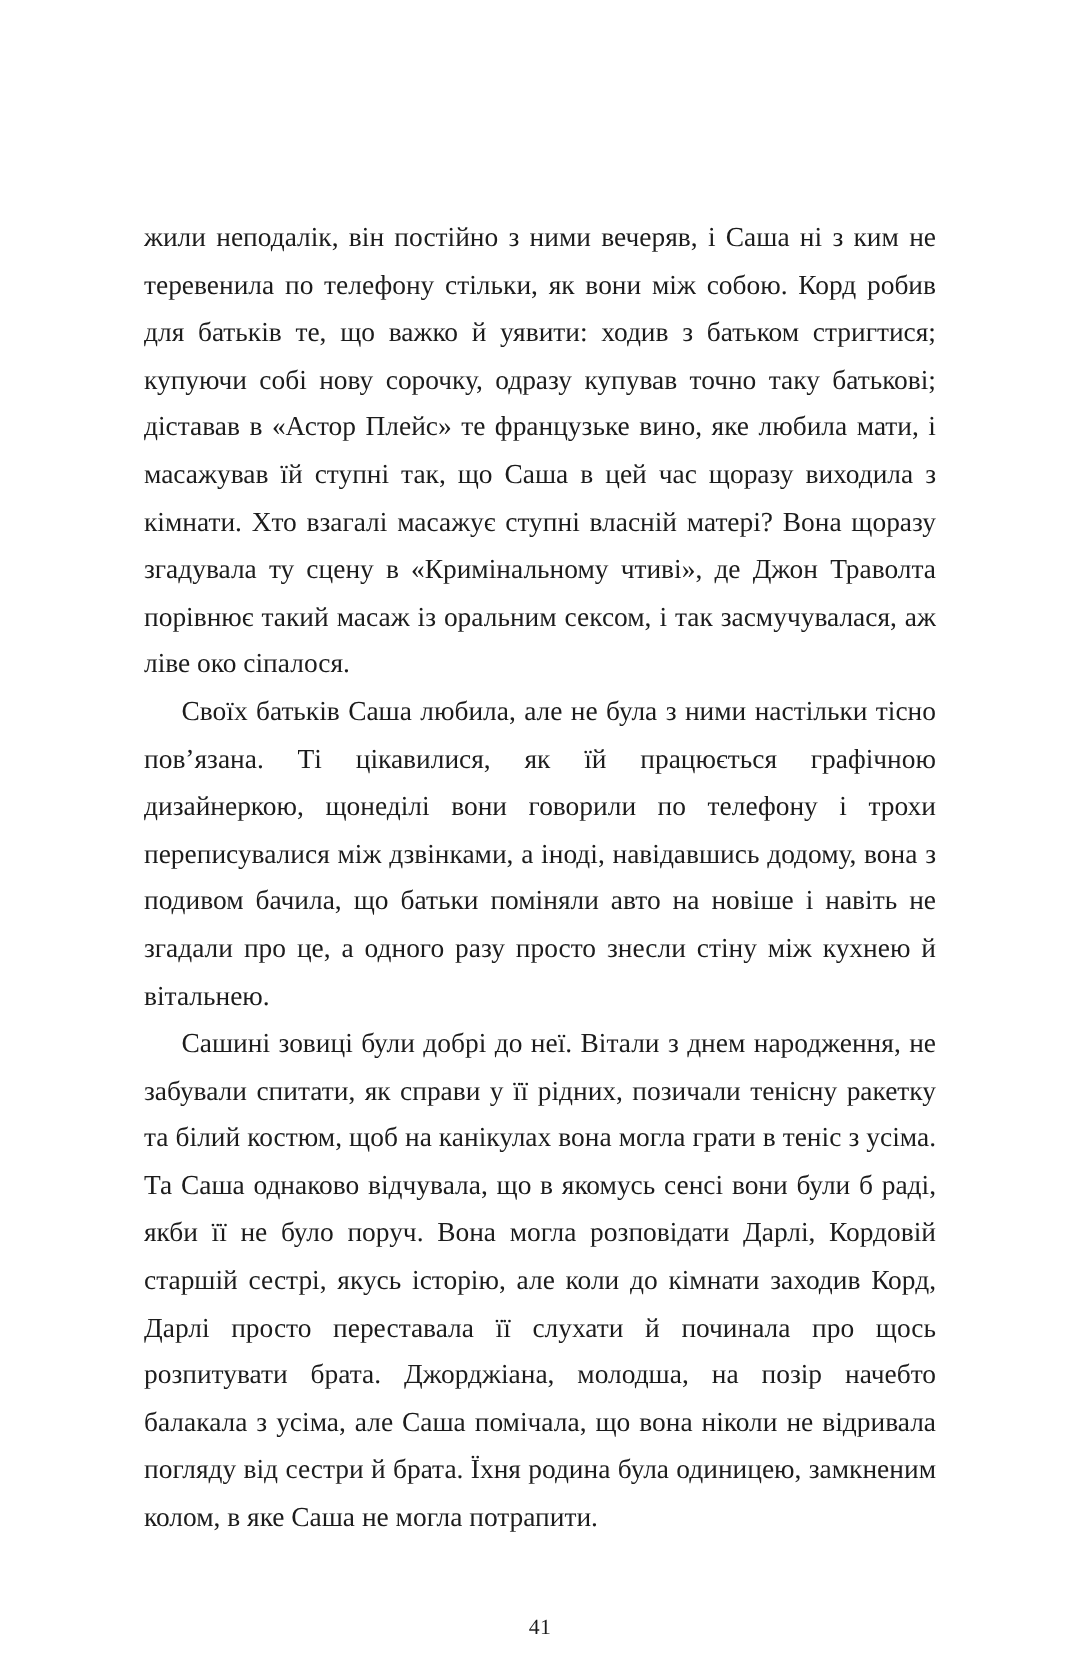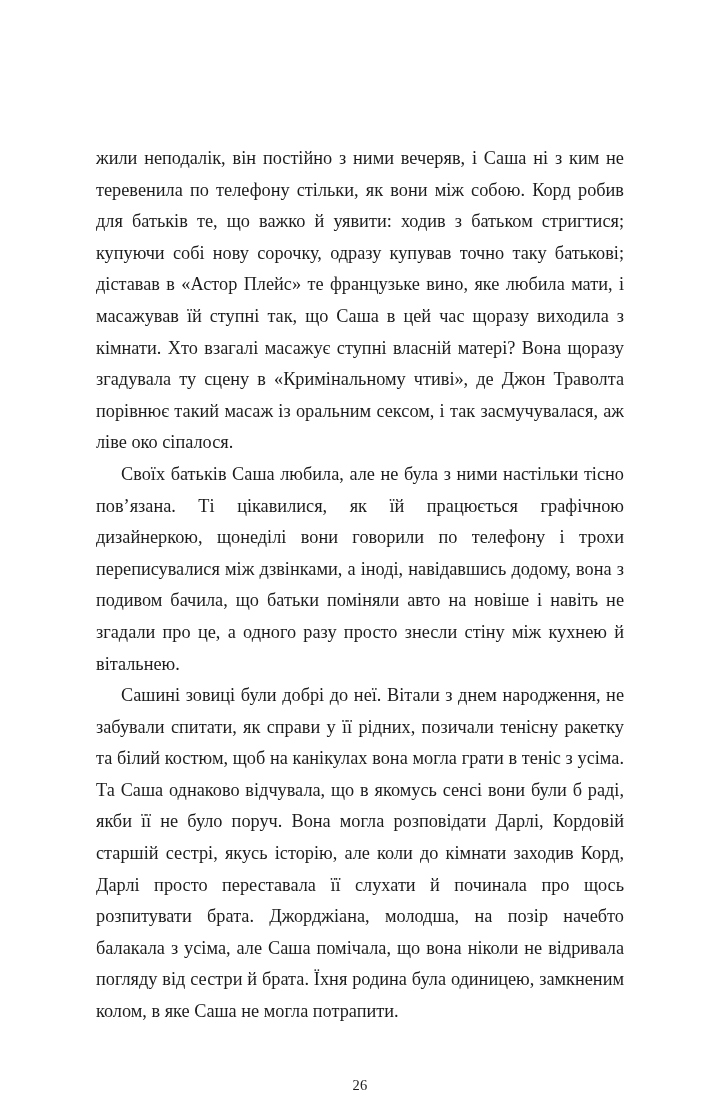--- a/index.html
+++ b/index.html
@@ -53,15 +53,15 @@
 <body>
 
 <div class="page">
 
   <div class="body-text">
     <p>жили неподалік, він постійно з ними вечеряв, і Саша ні з ким не теревенила по телефону стільки, як вони між собою. Корд робив для батьків те, що важко й уявити: ходив з батьком стригтися; купуючи собі нову сорочку, одразу купував точно таку батькові; діставав в «Астор Плейс» те французьке вино, яке любила мати, і масажував їй ступні так, що Саша в цей час щоразу виходила з кімнати. Хто взагалі масажує ступні власній матері? Вона щоразу згадувала ту сцену в «Кримінальному чтиві», де Джон Траволта порівнює такий масаж із оральним сексом, і так засмучувалася, аж ліве око сіпалося.</p>
     <p class="indent">Своїх батьків Саша любила, але не була з ними настільки тісно пов’язана. Ті цікавилися, як їй працюється графічною дизайнеркою, щонеділі вони говорили по телефону і трохи переписувалися між дзвінками, а іноді, навідавшись додому, вона з подивом бачила, що батьки поміняли авто на новіше і навіть не згадали про це, а одного разу просто знесли стіну між кухнею й вітальнею.</p>
     <p class="indent">Сашині зовиці були добрі до неї. Вітали з днем народження, не забували спитати, як справи у її рідних, позичали тенісну ракетку та білий костюм, щоб на канікулах вона могла грати в теніс з усіма. Та Саша однаково відчувала, що в якомусь сенсі вони були б раді, якби її не було поруч. Вона могла розповідати Дарлі, Кордовій старшій сестрі, якусь історію, але коли до кімнати заходив Корд, Дарлі просто переставала її слухати й починала про щось розпитувати брата. Джорджіана, молодша, на позір начебто балакала з усіма, але Саша помічала, що вона ніколи не відривала погляду від сестри й брата. Їхня родина була одиницею, замкненим колом, в яке Саша не могла потрапити.</p>
   </div>
 
-  <div class="folio">26</div>
+  <div class="folio">41</div>
 
 </div>
 
 </body></html>

